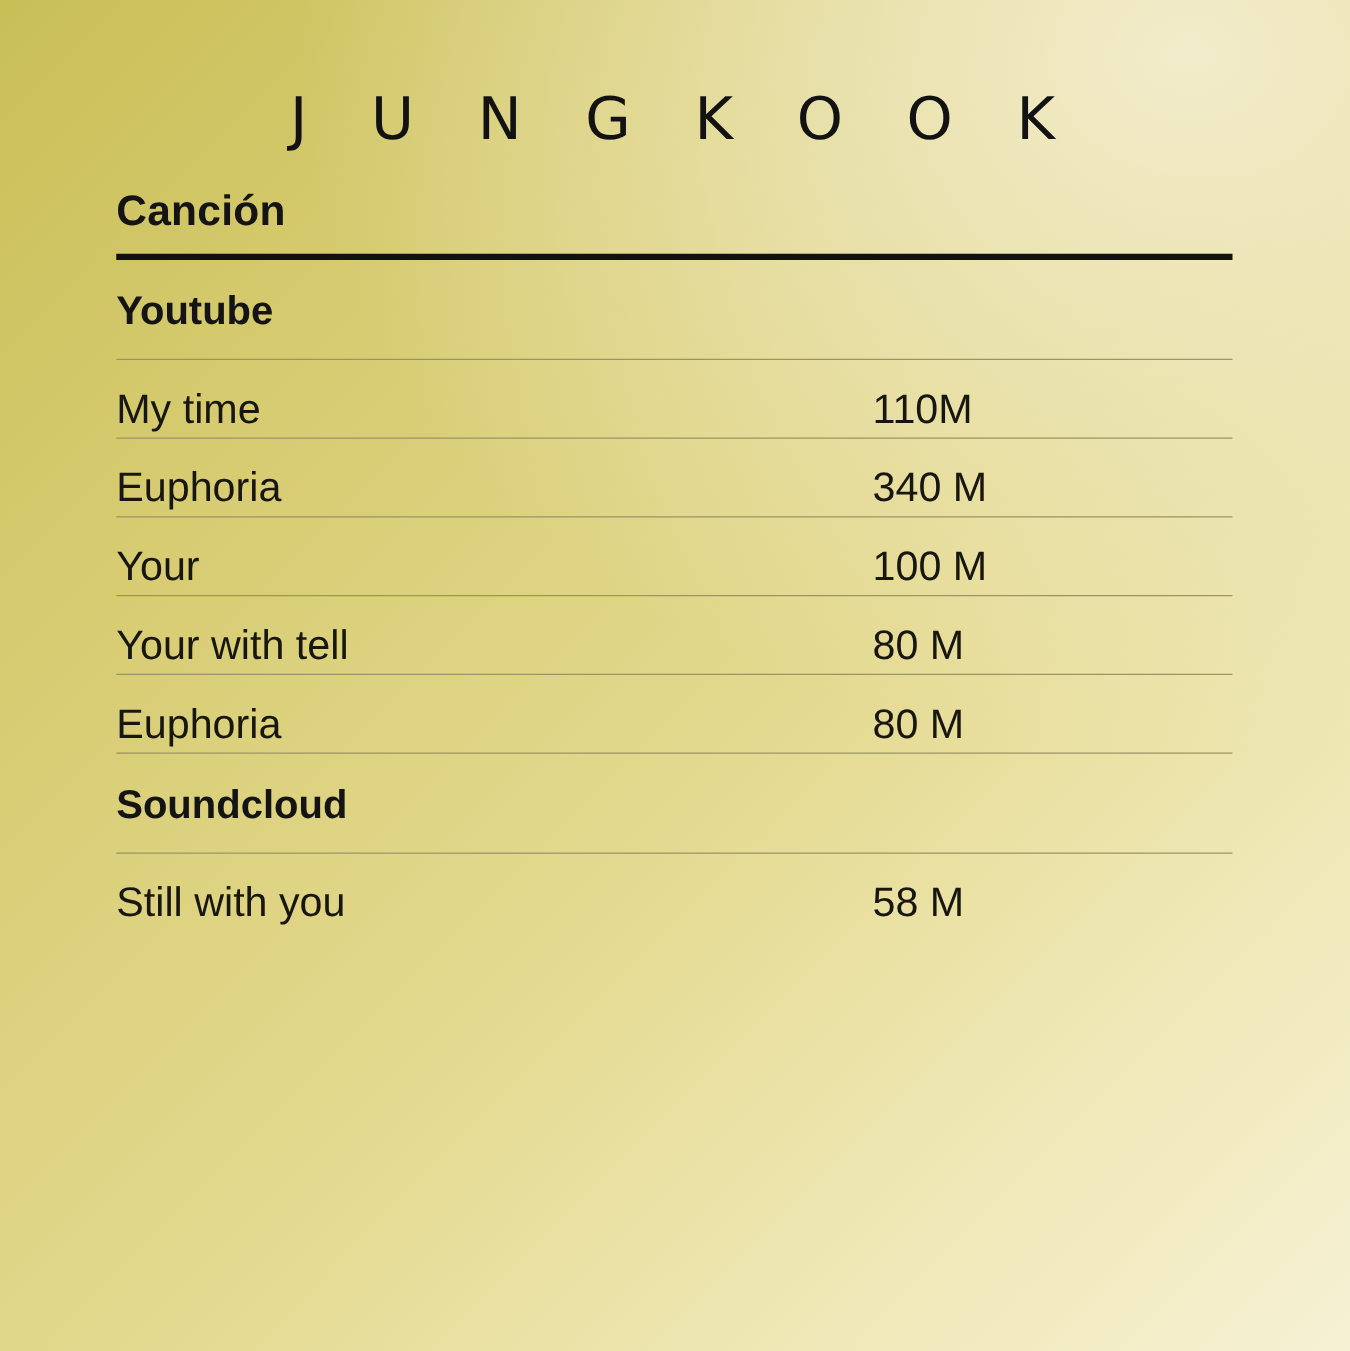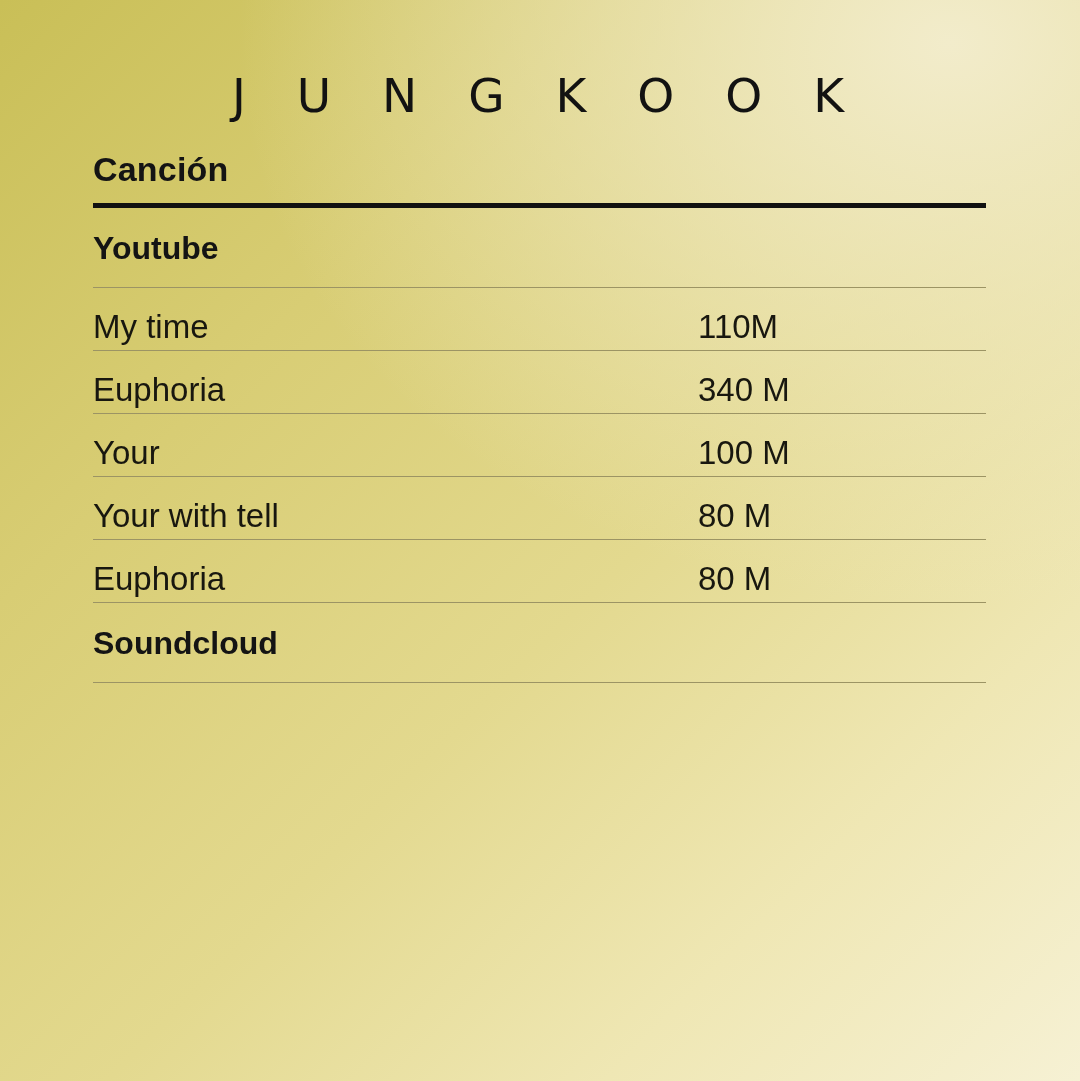--- a/index.html
+++ b/index.html
@@ -125,15 +125,19 @@
     <div class="row data-row">
       <div class="col-song cell">Euphoria</div>
       <div class="col-goal cell">80 M</div>
     </div>
 
     <div class="row section-row">
       <div class="col-song section-label">Soundcloud</div>
       <div class="col-goal section-label"></div>
     </div>
 
+    <div class="row data-row last-row">
+      <div class="col-song cell">Still with you</div>
+      <div class="col-goal cell">58 M</div>
+    </div>
 
   </div>
 </div>
 
 </body></html>

